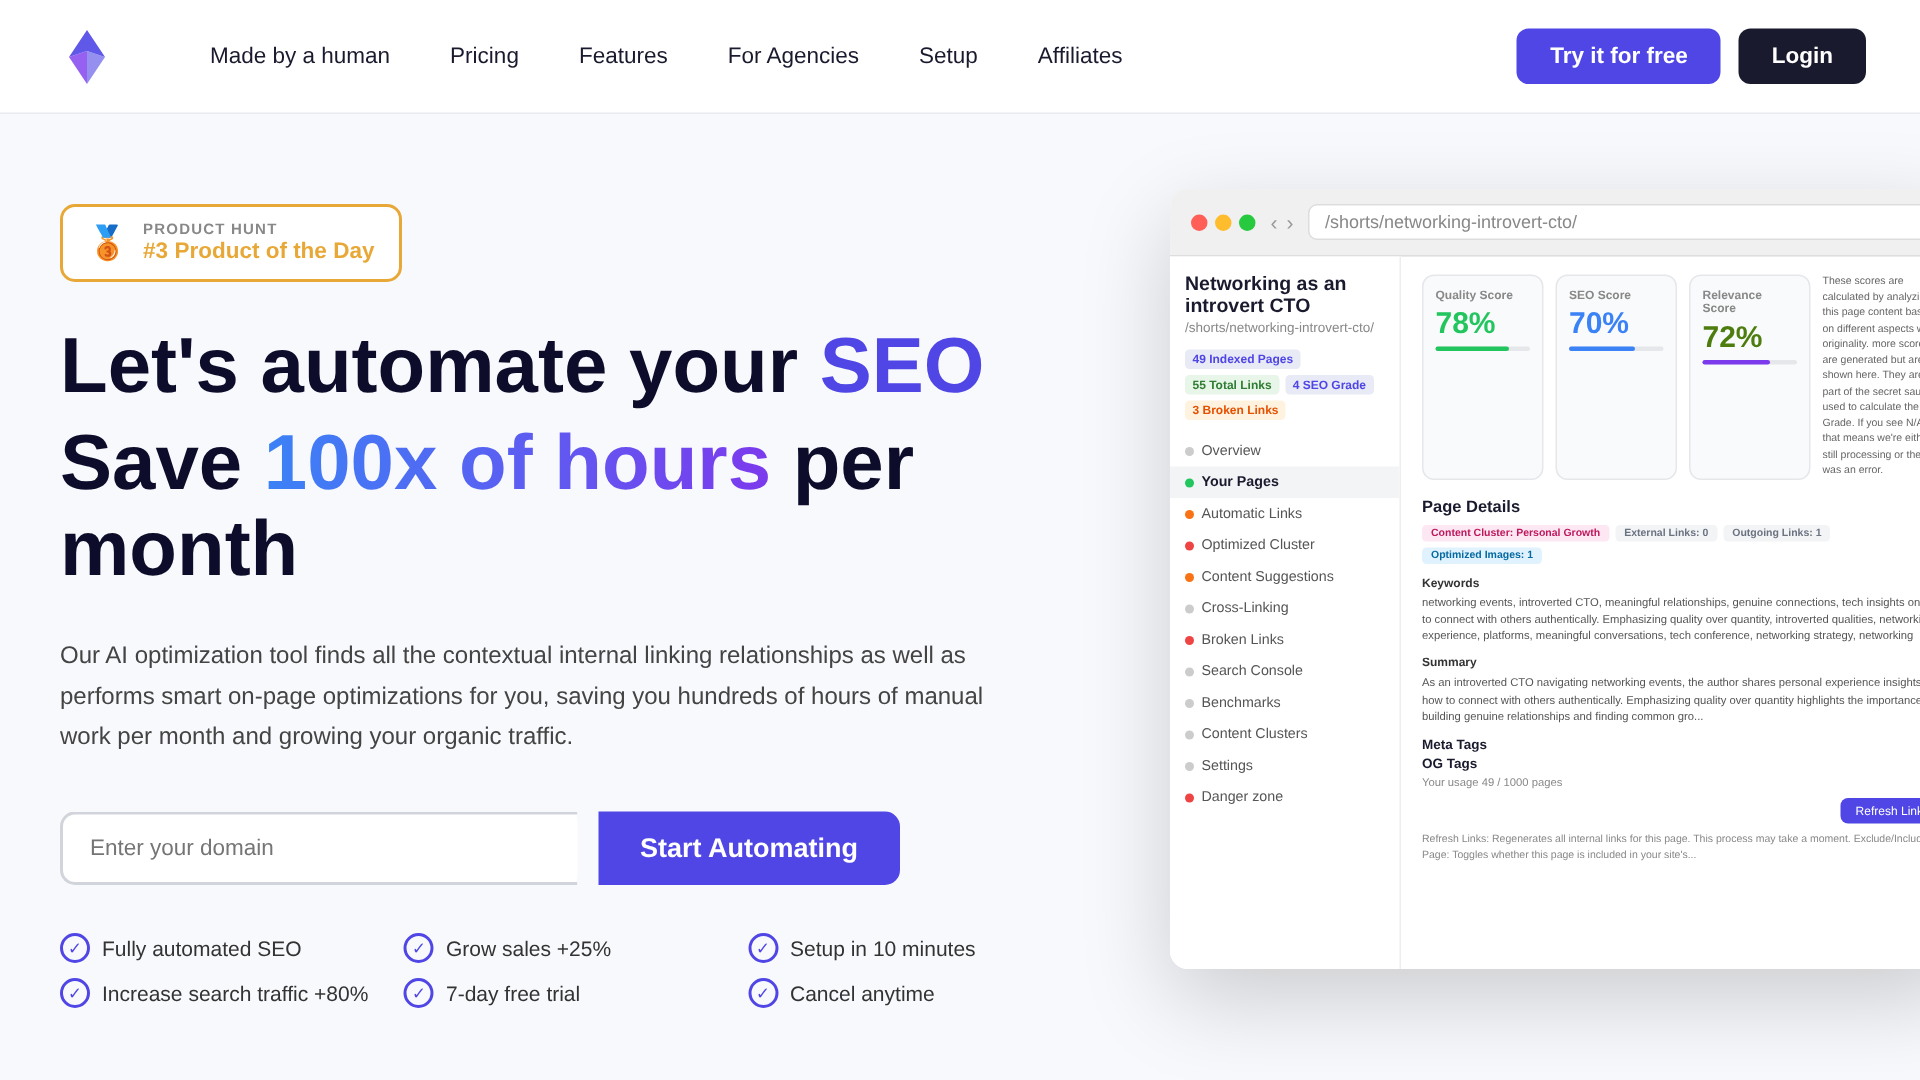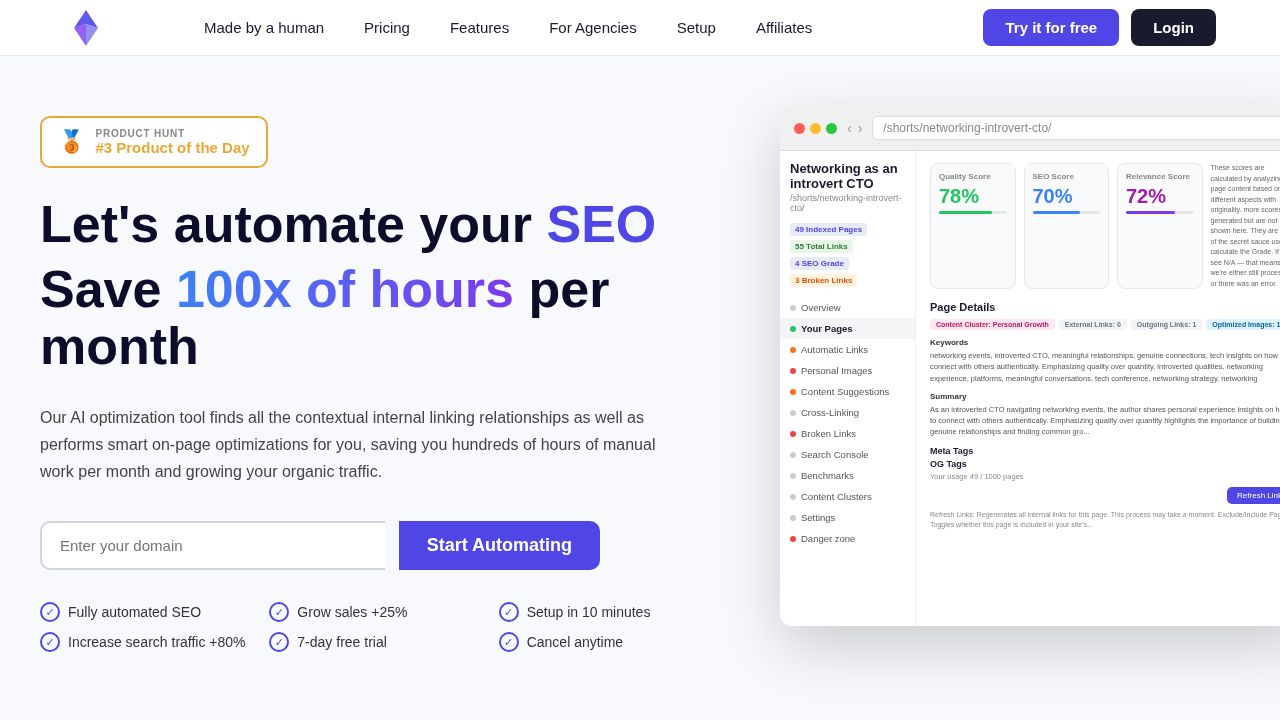--- a/index.html
+++ b/index.html
@@ -4,25 +4,24 @@
   <style>
     * { margin: 0; padding: 0; box-sizing: border-box; }
     body { font-family: -apple-system, BlinkMacSystemFont, 'Segoe UI', sans-serif; background: #f8f9fc; min-height: 720px; overflow: hidden; }
 
     
     nav {
       background: #fff;
       border-bottom: 1px solid #e8eaf0;
       display: flex;
       align-items: center;
-      padding: 0 64px;
-      height: 56px;
+      padding: 0 36px;
+      height: 76px;
       position: relative;
       z-index: 10;
-      gap: 36px;
     }
     .nav-logo {
       display: flex;
       align-items: center;
       margin-right: 60px;
     }
     .logo-icon {
       width: 44px;
       height: 44px;
     }
@@ -235,21 +234,21 @@
       font-size: 12px;
       color: #888;
       border: 1px solid #ddd;
     }
     .browser-content {
       display: flex;
       height: calc(520px - 40px);
       font-size: 11px;
     }
     .sidebar-panel {
-      width: 136px;
+      width: 154px;
       border-right: 1px solid #eee;
       background: #fff;
       overflow: hidden;
     }
     .sidebar-header {
       padding: 10px 10px 6px;
     }
     .sidebar-title {
       font-size: 13px;
       font-weight: 700;
@@ -327,21 +326,21 @@
       margin-bottom: 4px;
       font-weight: 600;
     }
     .score-value {
       font-size: 20px;
       font-weight: 800;
       margin-bottom: 3px;
     }
     .score-value.green { color: #22c55e; }
     .score-value.blue { color: #3b82f6; }
-    .score-value.purple { color: #a21caf; }
+    .score-value.purple { color: #4d7c0f; }
     .score-bar {
       height: 3px;
       border-radius: 2px;
       background: #e5e7eb;
     }
     .score-bar-fill {
       height: 100%;
       border-radius: 2px;
     }
     .page-details-title {
@@ -535,21 +534,21 @@
             <div class="sidebar-item active">
                 <div class="sidebar-dot green"></div>
                 <span>Your Pages</span>
               </div>
             <div class="sidebar-item">
                 <div class="sidebar-dot orange"></div>
                 <span>Automatic Links</span>
               </div>
             <div class="sidebar-item">
                 <div class="sidebar-dot red"></div>
-                <span>Personal Images</span>
+                <span>Optimized Cluster</span>
               </div>
             <div class="sidebar-item">
                 <div class="sidebar-dot orange"></div>
                 <span>Content Suggestions</span>
               </div>
             <div class="sidebar-item">
                 <div class="sidebar-dot"></div>
                 <span>Cross-Linking</span>
               </div>
             <div class="sidebar-item">

